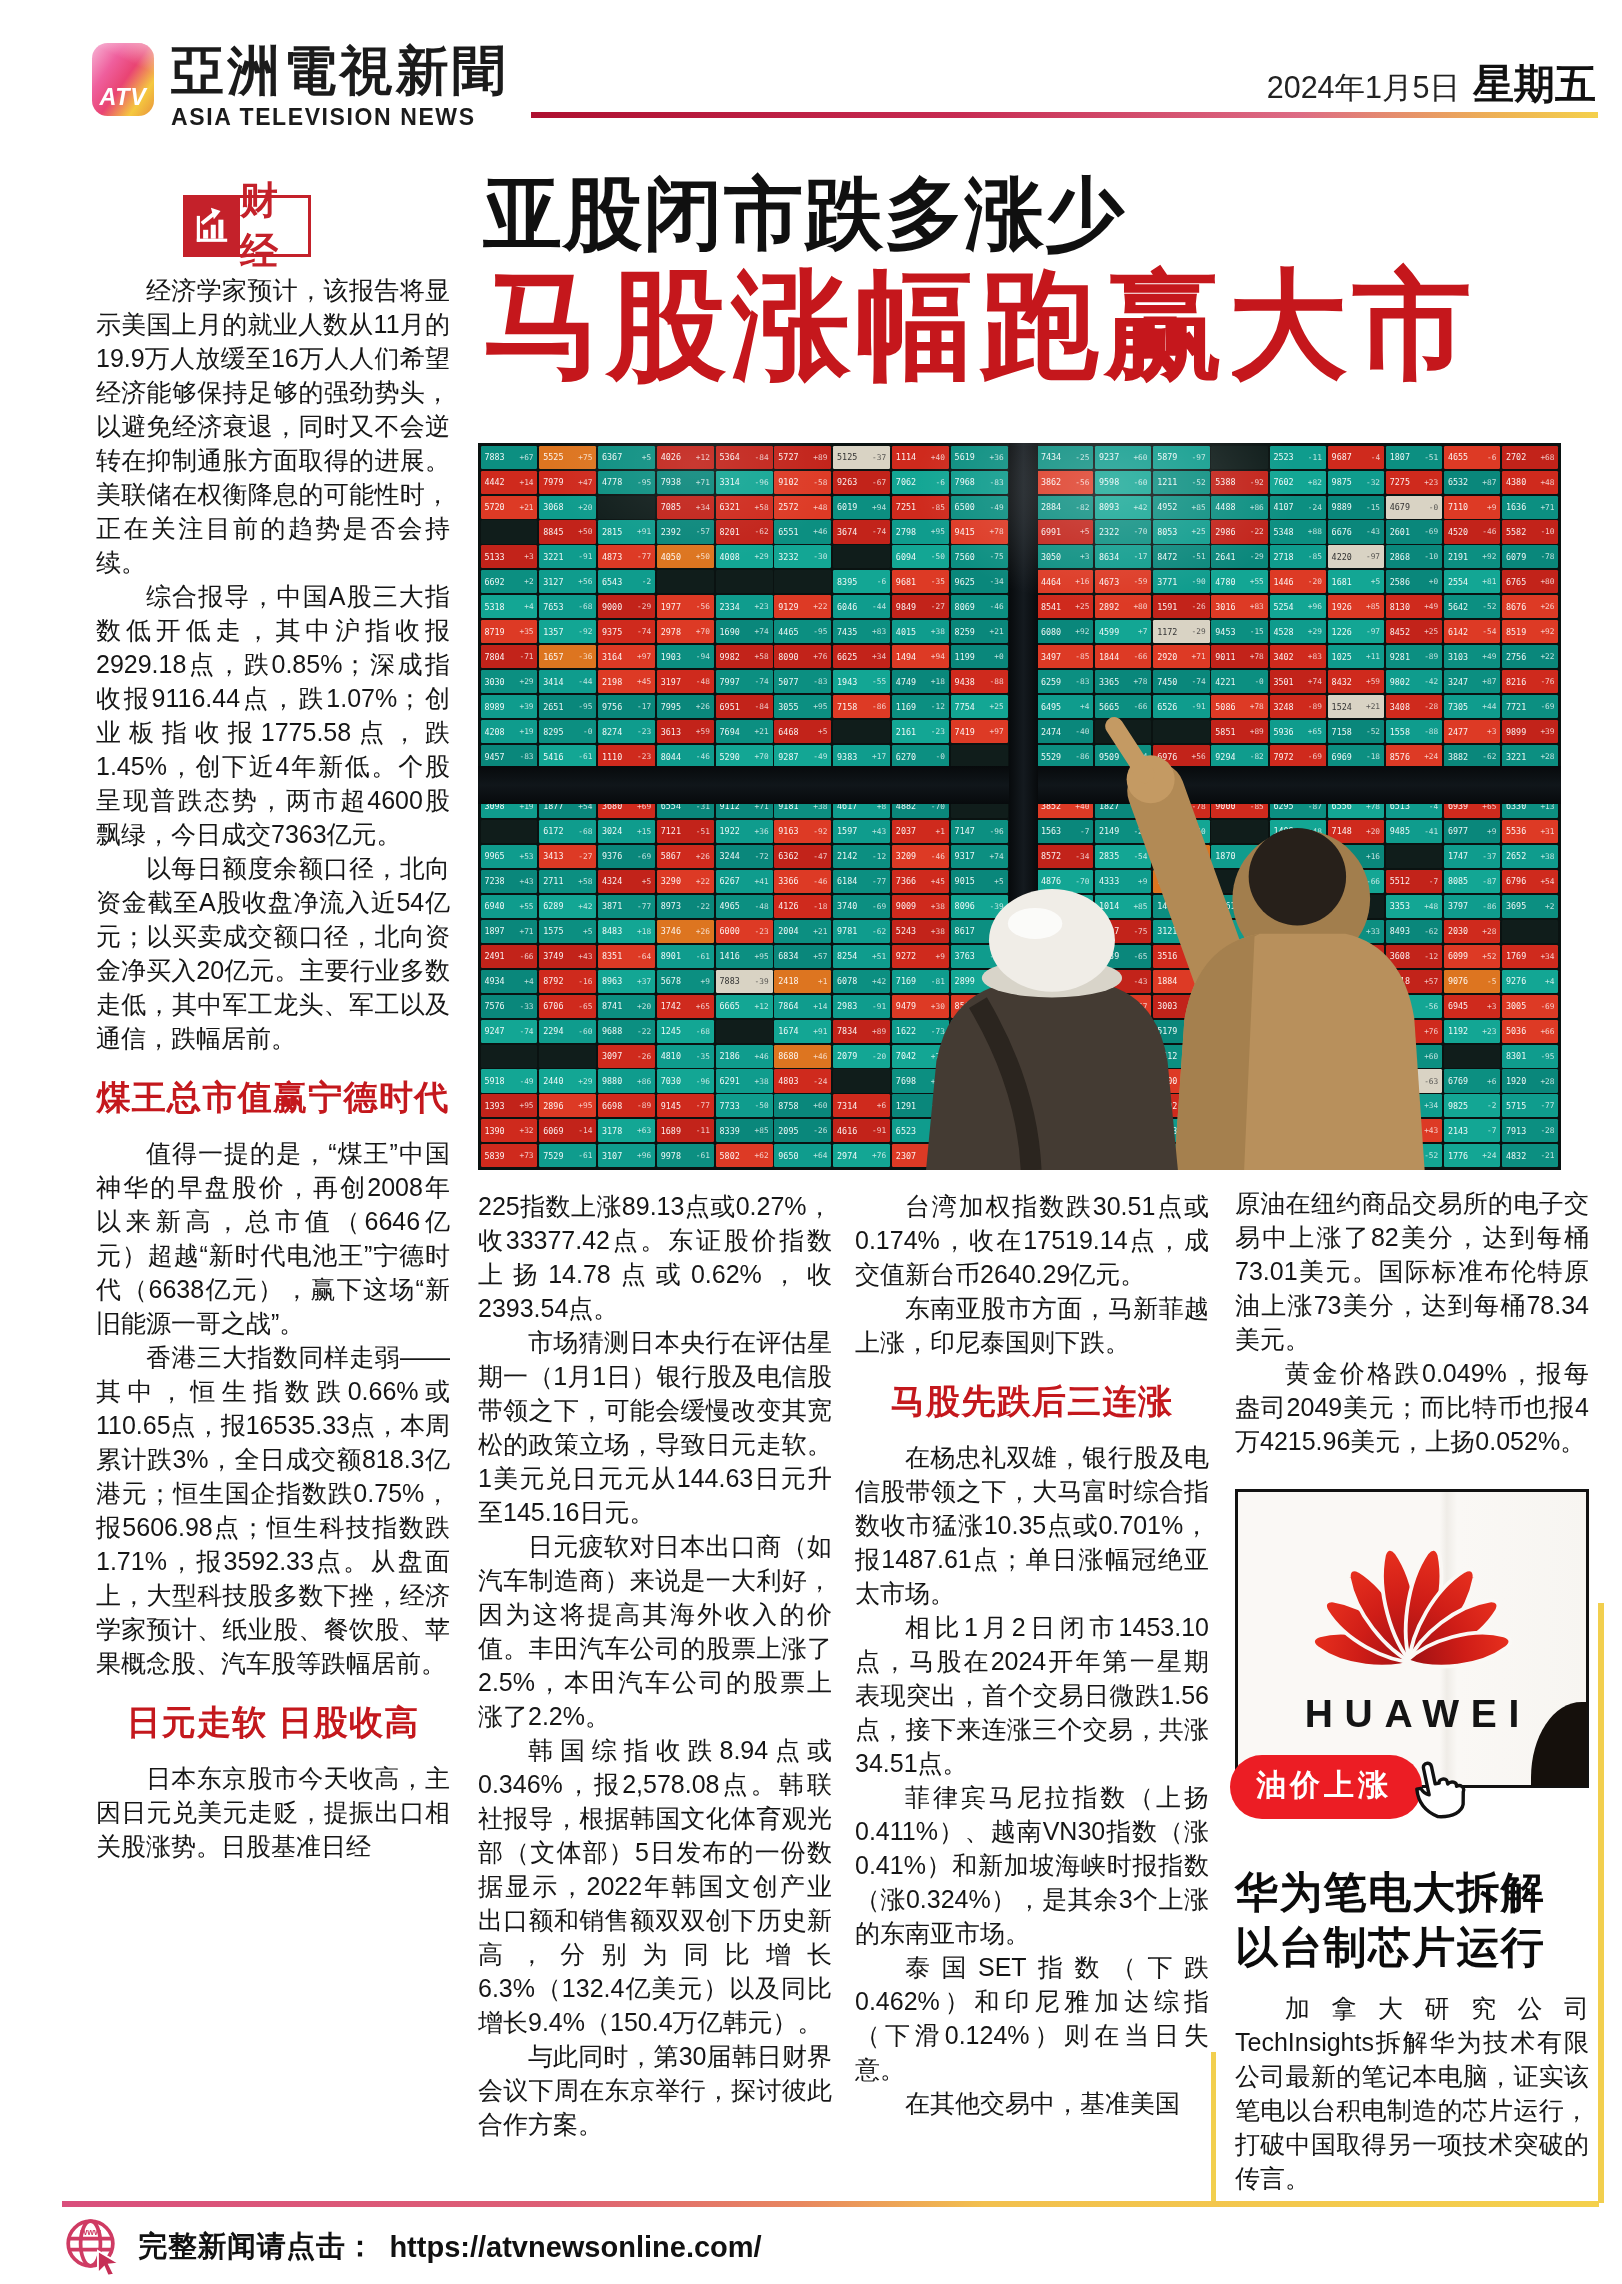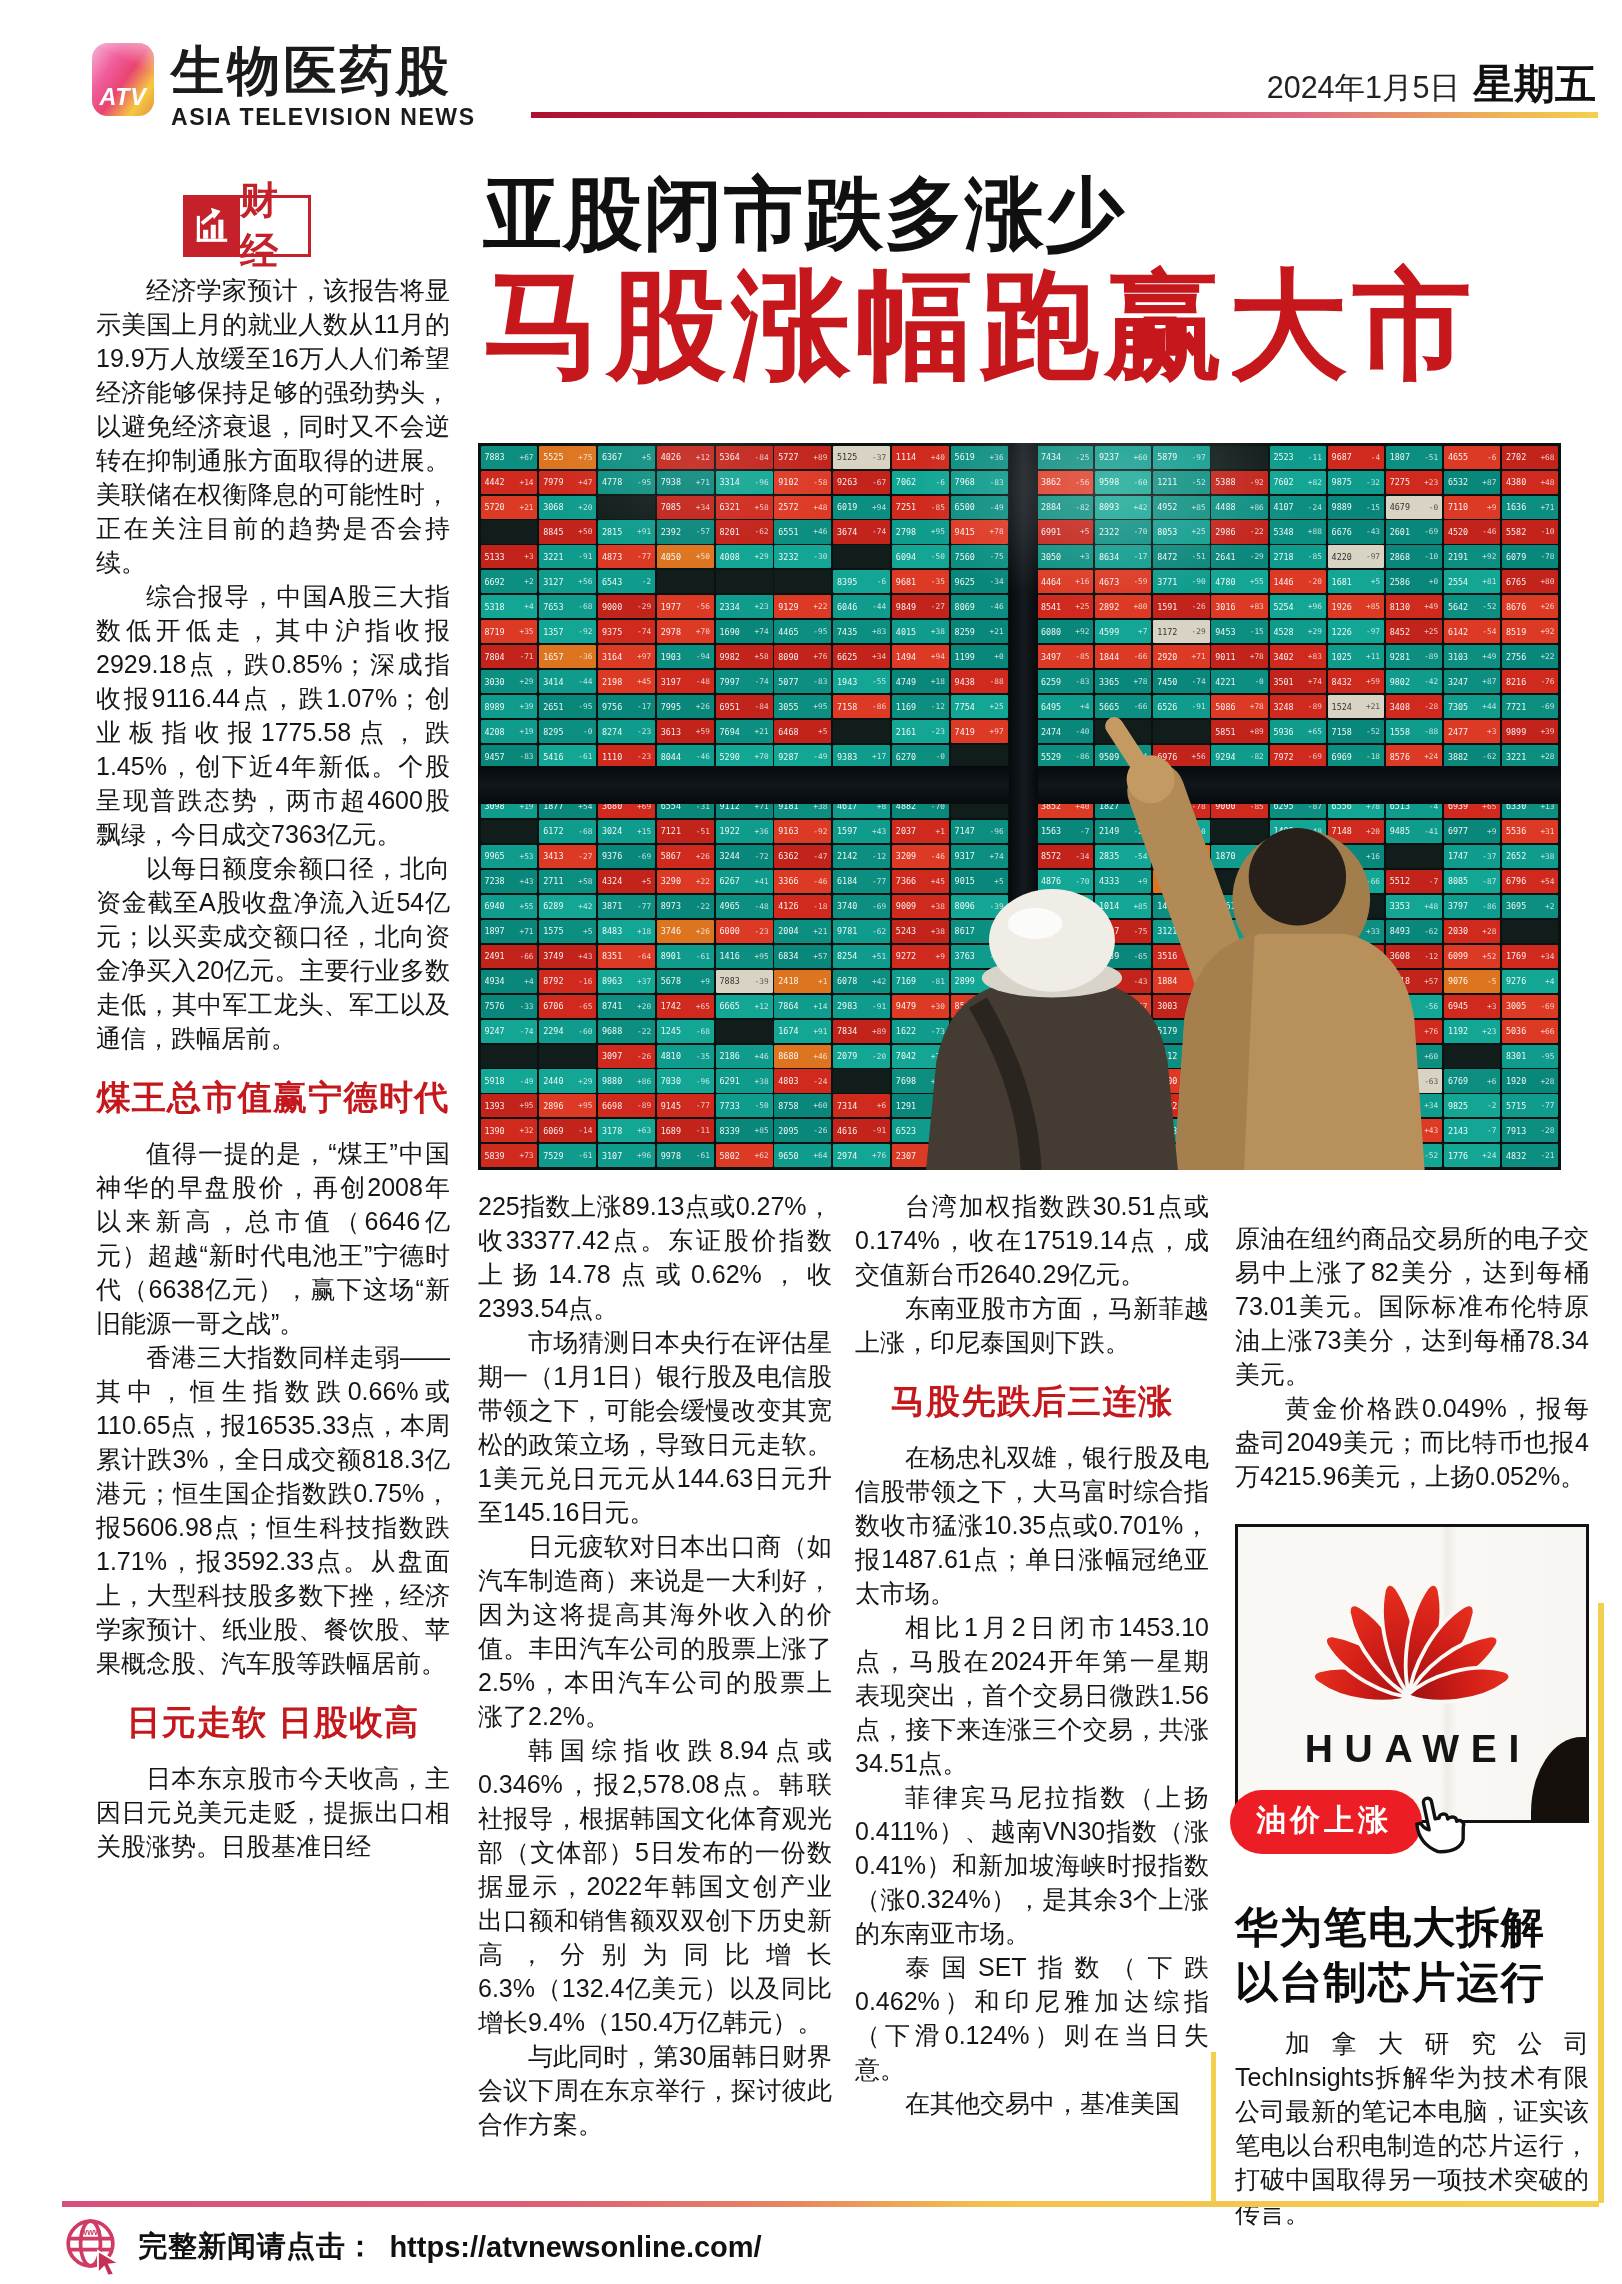--- a/index.html
+++ b/index.html
@@ -45,21 +45,21 @@
   .glare { position:absolute; inset:0; z-index:2; pointer-events:none;
           background:radial-gradient(273px 169px at 58% 6%, rgba(255,255,255,.20), transparent 70%),
                      radial-gradient(208px 143px at 20% 3%, rgba(255,255,255,.10), transparent 70%); }
   .people { position:absolute; inset:0; z-index:3; }
 
   
   .col { position:absolute; width:354px; }
   .col1 { left:96px;  top:273px; }
   .col2 { left:478px;  top:1189px; }
   .col3 { left:855px; top:1189px; }
-  .col4 { left:1235px; top:1221px; }
+  .col4 { left:1235px; top:1186px; }
   .body-p { font-size:25px; line-height:34px; text-align:justify; text-indent:2em; color:#161616; font-weight:500; }
   .body-p.cont { text-indent:0; }
   .body-p.lead { font-size:28px; line-height:40px; font-weight:800; color:#0d0d0d; }
   .subhead { font-size:34px; font-weight:900; color:#c4181d; text-align:center; margin:19.5px 0 15.6px; letter-spacing:1.3px; }
 
   
   .huawei-figure { position:relative; margin-top:31px; width:354px; height:299px; border:3.9px solid #121212;
           background:linear-gradient(90deg,#faf8f5 0%, #faf8f5 58%, #efece7 60%, #faf8f5 63%, #f7f5f1 100%);
           display:flex; flex-direction:column; align-items:center; }
   .huawei-figure svg.hw { display:block; margin-top:6.5px; }
@@ -86,21 +86,21 @@
 </style>
 </head>
 <body>
 
 <div class="page">
 
   <div class="logo">
     <span class="logo-atv">ATV</span>
   </div>
   <div class="brand">
-    <div class="brand-zh">生物医药股</div>
+    <div class="brand-zh">亞洲電視新聞</div>
     <div class="brand-en">ASIA TELEVISION NEWS</div>
   </div>
   <div class="dateline">
     <span class="date">2024年1月5日</span>
     <span class="weekday">星期五</span>
   </div>
   <div class="masthead-rule"></div>
 
   <div class="finance-badge">
     <div class="badge-icon">

